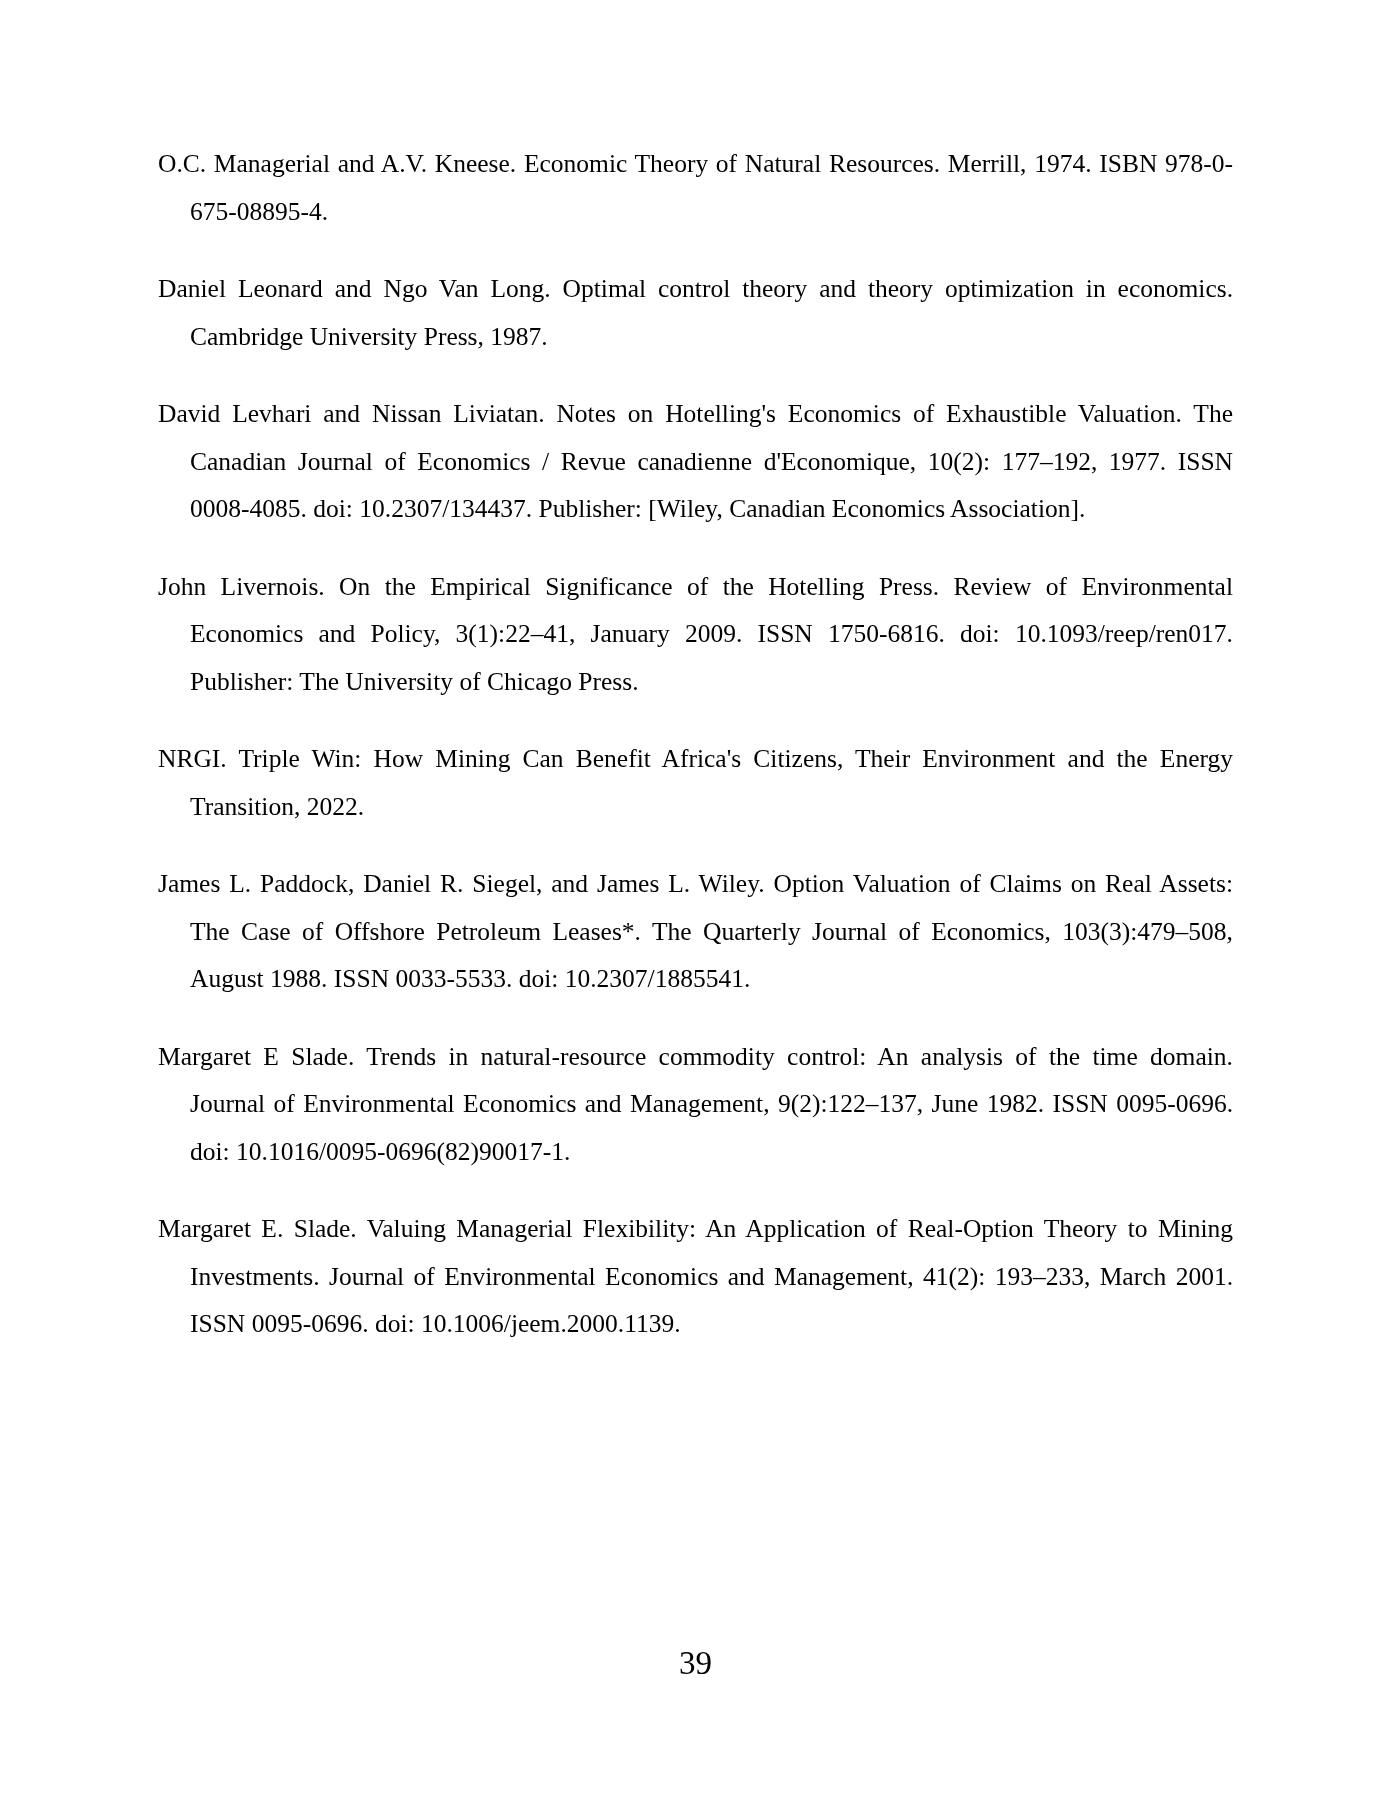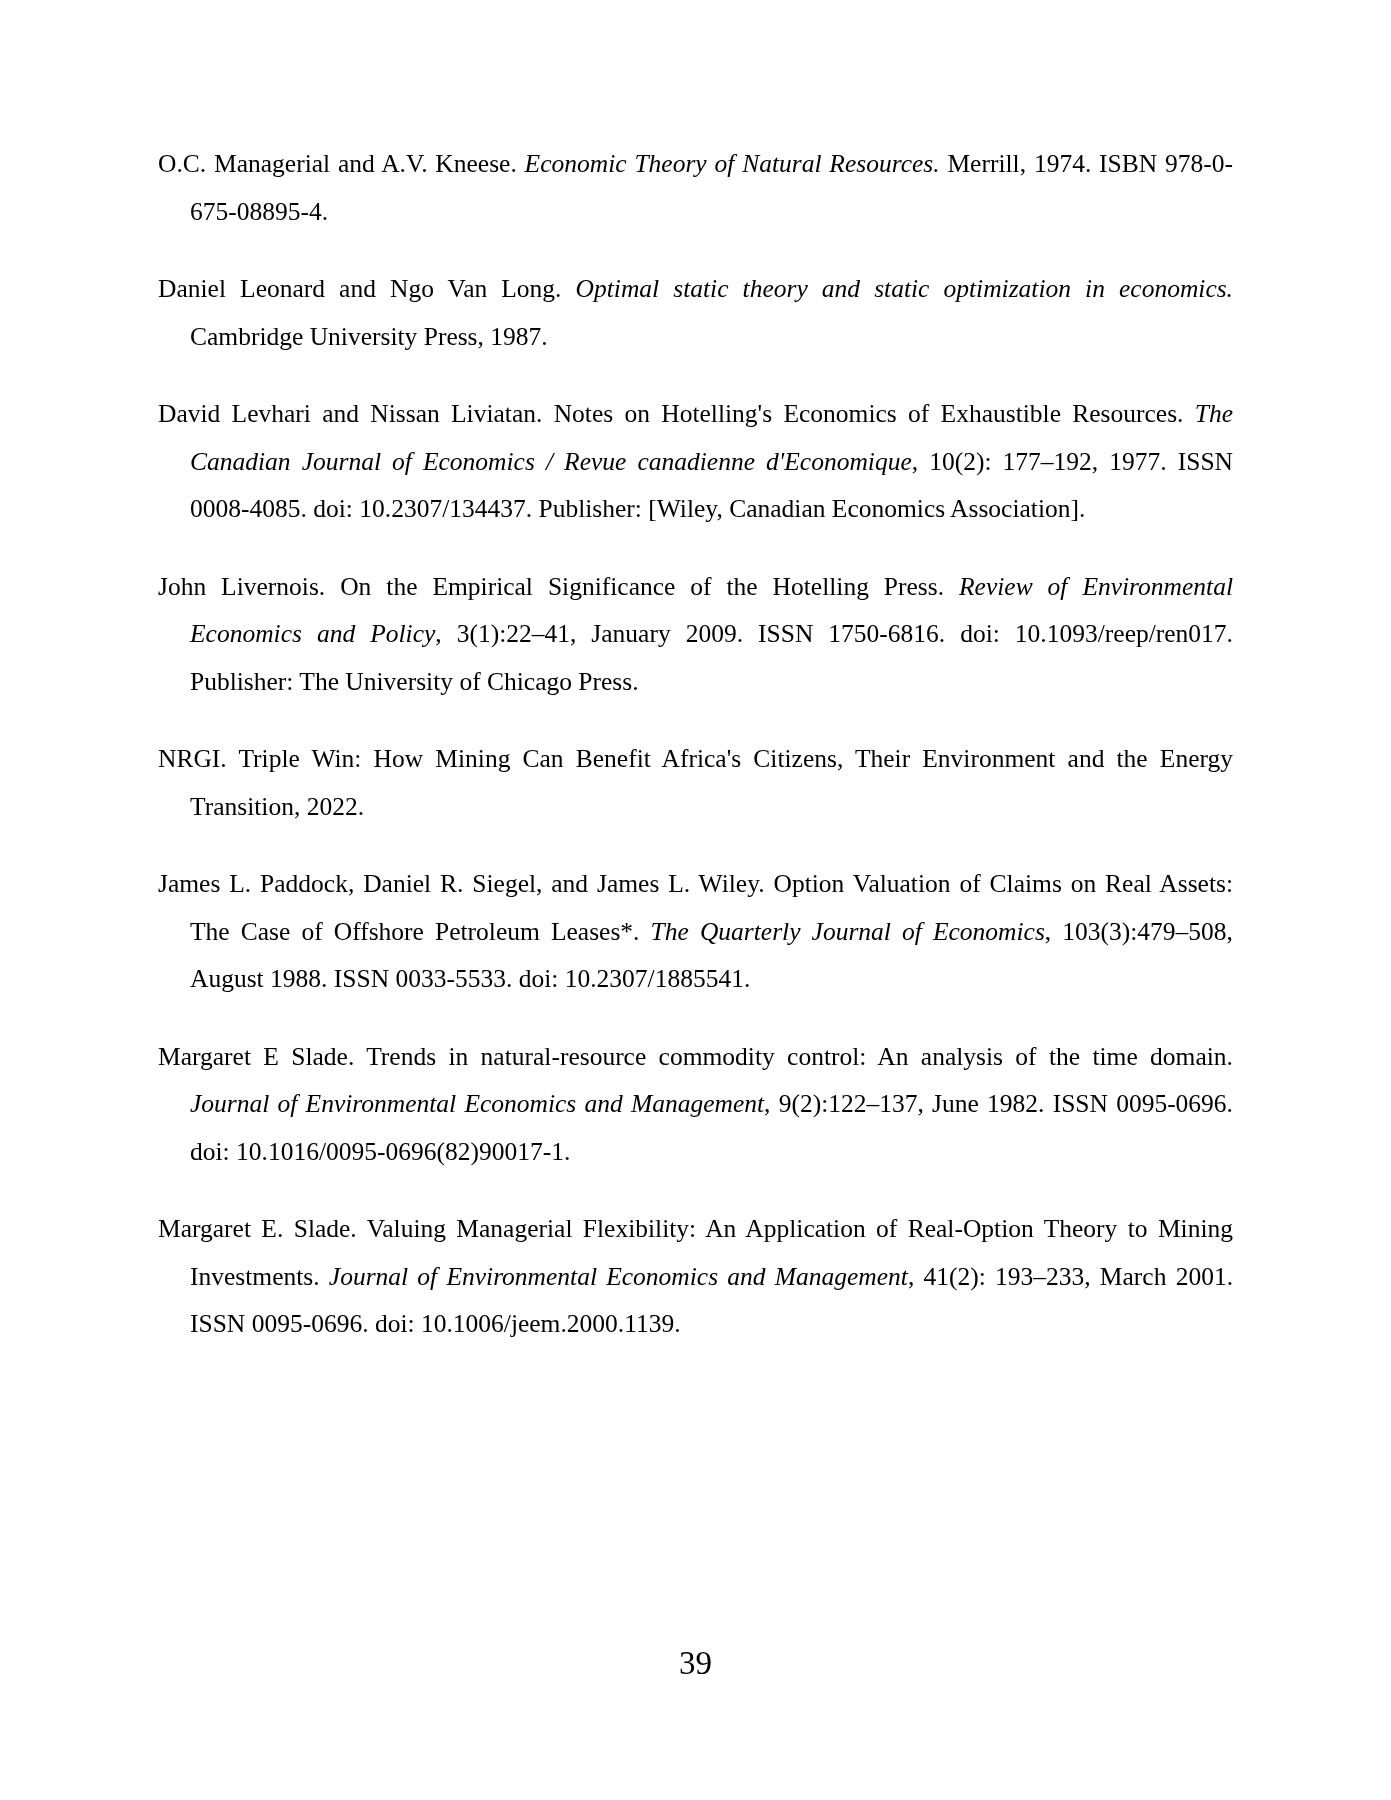--- a/index.html
+++ b/index.html
@@ -34,21 +34,20 @@
     text-justify: inter-word;
     margin: 0 0 30px 0;
     padding-left: 32px;
     text-indent: -32px;
     hyphens: manual;
   }
   .ref:last-child {
     margin-bottom: 0;
   }
   .it {
-    font-style: italic;
   }
   .pageno {
     position: absolute;
     left: 0;
     top: 1645px;
     width: 1391px;
     text-align: center;
     font-size: 33px;
     font-family: "Liberation Serif", "DejaVu Serif", serif;
   }
@@ -60,27 +59,27 @@
   <div class="content">
 
     <p class="ref">
       <span>O.C. Managerial and A.V. Kneese.</span>
       <span class="it">Economic Theory of Natural Resources.</span>
       <span>Merrill, 1974. ISBN 978-0-675-08895-4.</span>
     </p>
 
     <p class="ref">
       <span>Daniel Leonard and Ngo Van Long.</span>
-      <span class="it">Optimal static theory and static optimization in economics.</span>
+      <span class="it">Optimal control theory and theory optimization in economics.</span>
       <span>Cambridge University Press, 1987.</span>
     </p>
 
     <p class="ref">
       <span>David Levhari and Nissan Liviatan.</span>
-      <span>Notes on Hotelling's Economics of Exhaustible Resources.</span>
+      <span>Notes on Hotelling's Economics of Exhaustible Valuation.</span>
       <span class="it">The Canadian Journal of Economics / Revue canadienne d'Economique</span><span>, 10(2): 177–192, 1977. ISSN 0008-4085. doi: 10.2307/134437. Publisher: [Wiley, Canadian Economics Association].</span>
     </p>
 
     <p class="ref">
       <span>John Livernois.</span>
       <span>On the Empirical Significance of the Hotelling Press.</span>
       <span class="it">Review of Environmental Economics and Policy</span><span>, 3(1):22–41, January 2009. ISSN 1750-6816. doi: 10.1093/reep/ren017. Publisher: The University of Chicago Press.</span>
     </p>
 
     <p class="ref">

